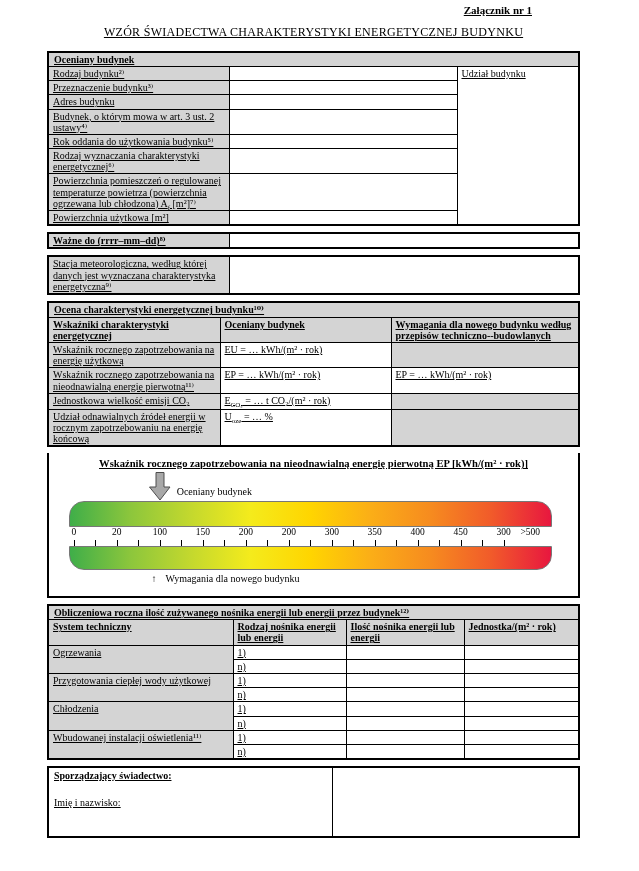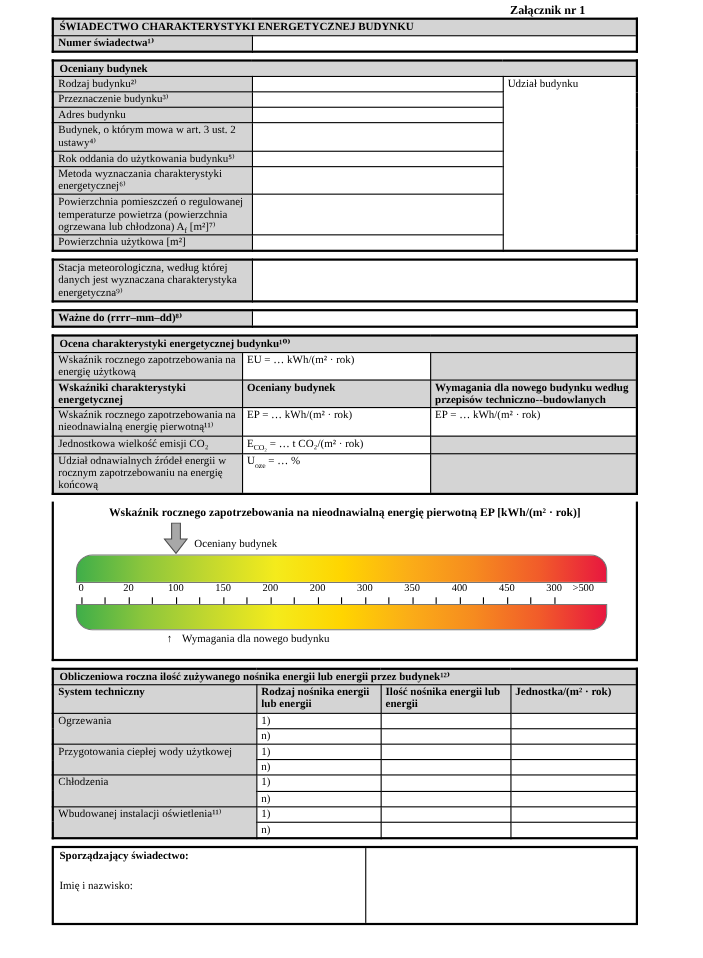--- a/index.html
+++ b/index.html
@@ -2,21 +2,21 @@
 <html lang="pl"><head>
 <meta charset="utf-8">
 <style>
   * { margin:0; padding:0; box-sizing:border-box; }
   html,body { background:#fff; }
   body {
     width:639px; height:871px; overflow:hidden;
     font-family:"Liberation Serif","DejaVu Serif",serif;
     color:#000; font-size:10px; line-height:1.12;
   }
-  .page { position:relative; width:579px; height:871px; padding-top:4px; }
+  .page { position:relative; width:579px; height:871px; padding-top:4px;text-decoration:underline; }
   .attachment { text-align:right; margin-right:47px; font-weight:bold; font-size:11px; }
   .content { margin-left:47px; width:533px; }
   .doc-title { text-align:center; font-size:12px; margin:10px 0 11px; letter-spacing:.3px; }
 
   table.tbl { border-collapse:collapse; width:533px; table-layout:fixed; border:2px solid #000; margin-bottom:6px; }
   .tbl td { border:1px solid #000; padding:1px 4px; vertical-align:top; text-align:left; }
   .shaded { background:#d4d4d4; }
   .b { font-weight:bold; }
   .ctr { text-align:center; vertical-align:middle; }
   .sec-hdr td { font-weight:bold; padding:1px 5px; }
@@ -50,36 +50,22 @@
   .issuer-left { width:283px; padding:2px 5px 1px; }
   .issuer-left .gap { height:16px; }
   .issuer-right { flex:1; border-left:1px solid #000; display:flex; flex-direction:column; justify-content:flex-end; padding:1px 5px; }
 </style>
 </head>
 <body>
 
 <div class="page">
   <div class="attachment">Załącznik nr 1</div>
   <div class="content">
-
-    <table class="tbl">
-      <colgroup>
-          <col style="width:181px">
-          <col>
-        </colgroup>
-      <tbody>
-          <tr class="sec-hdr">
-            <td colspan="2" class="shaded">ŚWIADECTWO CHARAKTERYSTYKI ENERGETYCZNEJ BUDYNKU</td>
-          </tr>
-      <tr>
-        <td class="shaded b">Numer świadectwa¹⁾</td>
-        <td></td>
-      </tr>
-    </tbody>
-      </table>
+    <div class="doc-title">WZÓR ŚWIADECTWA CHARAKTERYSTYKI ENERGETYCZNEJ BUDYNKU</div>
+
 
     <table class="tbl">
       <colgroup>
           <col style="width:181px">
           <col style="width:228px">
           <col>
         </colgroup>
       <tbody>
           <tr class="sec-hdr">
             <td colspan="3" class="shaded">Oceniany budynek</td>
@@ -99,79 +85,79 @@
       </tr>
       <tr>
         <td class="shaded">Budynek, o którym mowa w art. 3 ust. 2 ustawy⁴⁾</td>
         <td></td>
       </tr>
       <tr>
         <td class="shaded">Rok oddania do użytkowania budynku⁵⁾</td>
         <td></td>
       </tr>
       <tr>
-        <td class="shaded">Metoda wyznaczania charakterystyki energetycznej⁶⁾</td>
+        <td class="shaded">Rodzaj wyznaczania charakterystyki energetycznej⁶⁾</td>
         <td></td>
       </tr>
       <tr>
         <td class="shaded"><span>Powierzchnia pomieszczeń o regulowanej temperaturze powietrza (powierzchnia ogrzewana lub chłodzona) A</span><sub>f</sub><span> [m²]⁷⁾</span></td>
         <td></td>
       </tr>
       <tr>
         <td class="shaded">Powierzchnia użytkowa [m²]</td>
+        <td></td>
+      </tr>
+    </tbody>
+      </table>
+
+    <table class="tbl">
+      <colgroup>
+          <col style="width:181px">
+          <col>
+        </colgroup>
+      <tbody>
+          <tr>
+        <td class="shaded b">Ważne do (rrrr–mm–dd)⁸⁾</td>
         <td></td>
       </tr>
     </tbody>
       </table>
 
     <table class="tbl">
       <colgroup>
           <col style="width:181px">
           <col>
         </colgroup>
       <tbody>
           <tr>
         <td class="shaded" style="height:38px">Stacja meteorologiczna, według której danych jest wyznaczana charakterystyka energetyczna⁹⁾</td>
-        <td></td>
-      </tr>
-    </tbody>
-      </table>
-
-    <table class="tbl">
-      <colgroup>
-          <col style="width:181px">
-          <col>
-        </colgroup>
-      <tbody>
-          <tr>
-        <td class="shaded b">Ważne do (rrrr–mm–dd)⁸⁾</td>
         <td></td>
       </tr>
     </tbody>
       </table>
 
     <table class="tbl assessment-tbl">
       <colgroup>
           <col style="width:172px">
           <col style="width:171px">
           <col>
         </colgroup>
       <tbody>
           <tr class="sec-hdr">
             <td colspan="3" class="shaded">Ocena charakterystyki energetycznej budynku¹⁰⁾</td>
           </tr>
       <tr>
+        <td class="shaded b ctr">Wskaźniki charakterystyki energetycznej</td>
+        <td class="shaded b ctr">Oceniany budynek</td>
+        <td class="shaded b ctr">Wymagania dla nowego budynku według przepisów techniczno--budowlanych</td>
+      </tr>
+      <tr>
         <td class="shaded">Wskaźnik rocznego zapotrzebowania na energię użytkową</td>
         <td style="height:24px">EU = … kWh/(m² · rok)</td>
         <td class="shaded"></td>
-      </tr>
-      <tr>
-        <td class="shaded b ctr">Wskaźniki charakterystyki energetycznej</td>
-        <td class="shaded b ctr">Oceniany budynek</td>
-        <td class="shaded b ctr">Wymagania dla nowego budynku według przepisów techniczno--budowlanych</td>
       </tr>
       <tr>
         <td class="shaded">Wskaźnik rocznego zapotrzebowania na nieodnawialną energię pierwotną¹¹⁾</td>
         <td style="height:24px">EP = … kWh/(m² · rok)</td>
         <td>EP = … kWh/(m² · rok)</td>
       </tr>
       <tr>
         <td class="shaded">Jednostkowa wielkość emisji CO₂</td>
         <td style="height:16px"><span>E</span><sub>CO₂</sub><span> = … t CO₂/(m² · rok)</span></td>
         <td class="shaded"></td>

